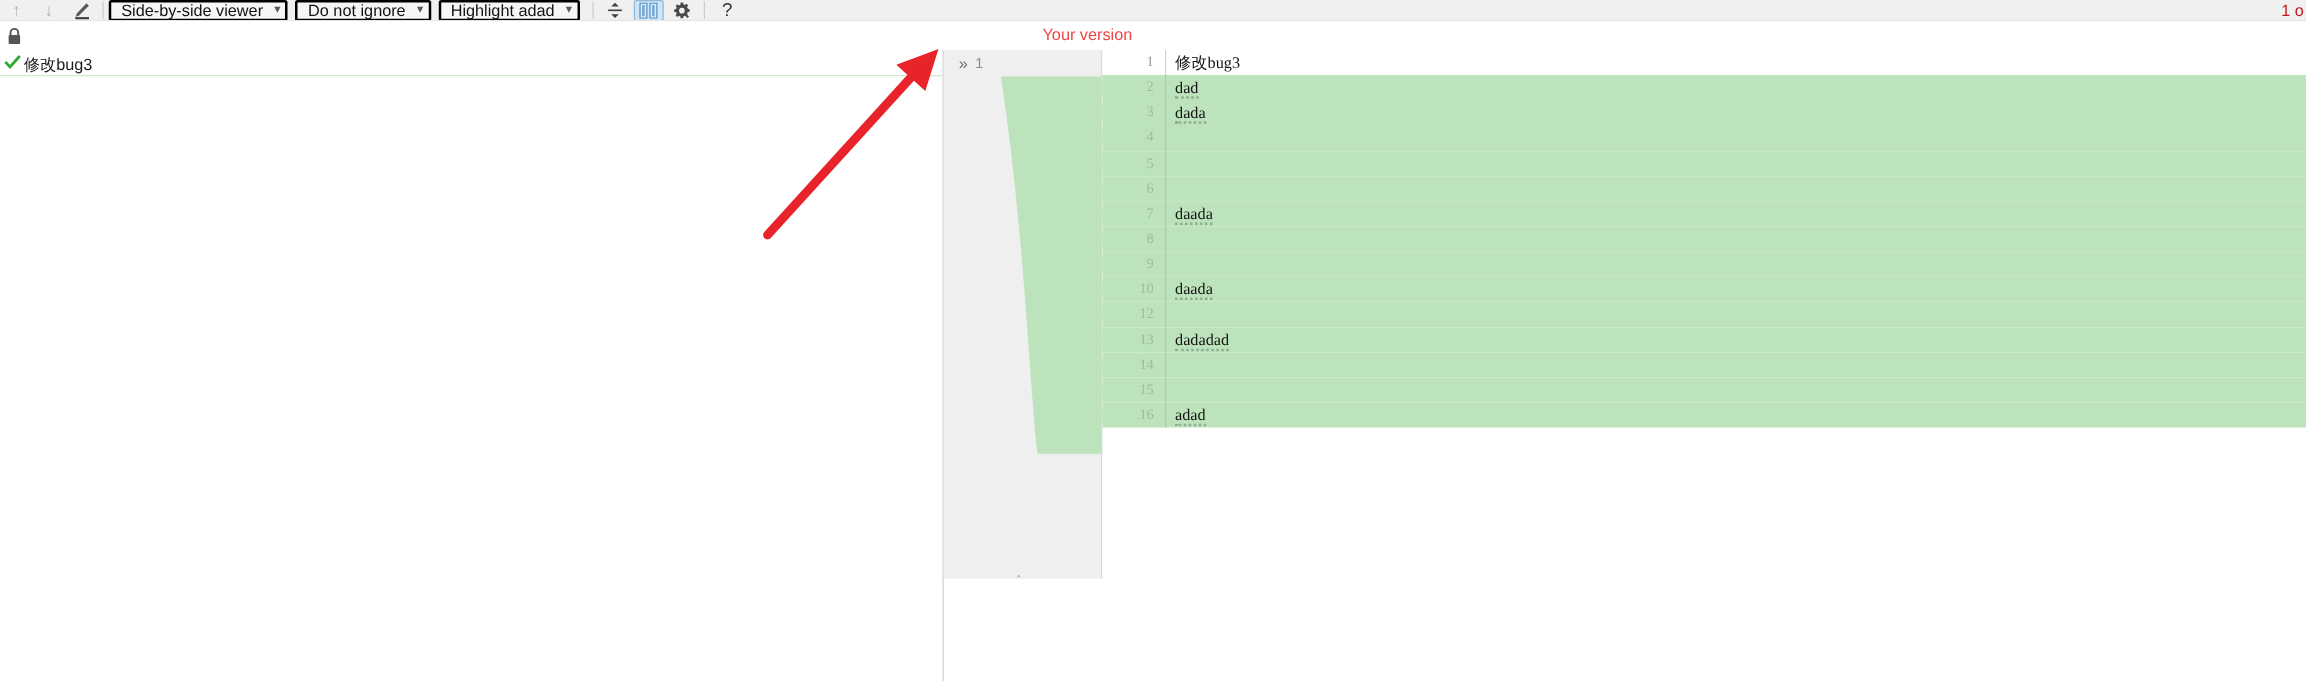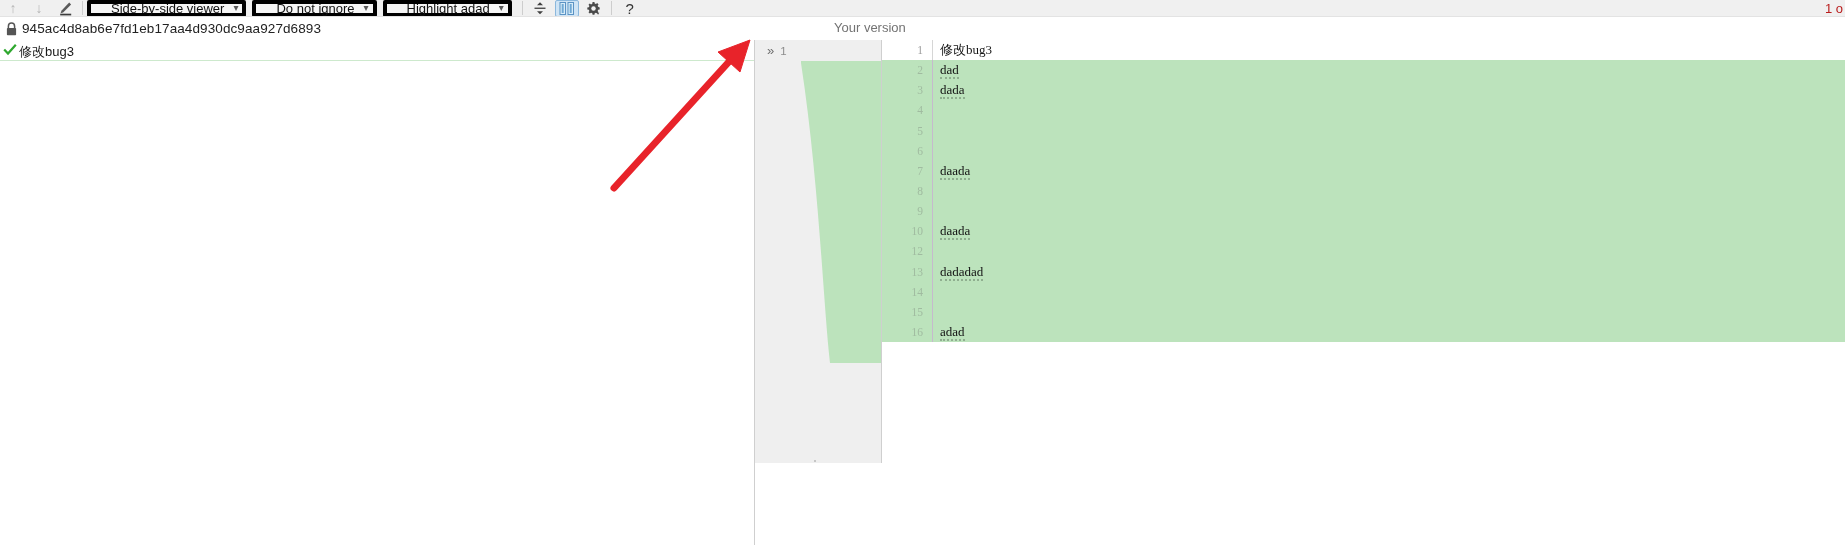--- a/index.html
+++ b/index.html
@@ -41,25 +41,25 @@
   .tb-sep {
     width: 1px;
     height: 14px;
     background: #cdcdcd;
     margin: 0 4px;
     flex: 0 0 auto;
   }
   .tb-combo {
     height: 17px;
     background: #f6f6f6;
-    border: 4px solid #000000;
+    border: 2px solid #000000;
     border-radius: 2px;
     display: flex;
     align-items: center;
-    padding: 0 4px 0 20px;
+    padding: 0 4px 0 8px;
     margin-right: 6px;
     font-size: 13px;
     color: #111;
     flex: 0 0 auto;
     box-sizing: border-box;
     white-space: nowrap;
   }
   .tb-combo .caret {
     margin-left: 9px;
     color: #585858;
@@ -118,21 +118,21 @@
     font-size: 13.5px;
     color: #222;
     letter-spacing: 0.1px;
     white-space: nowrap;
   }
   .yourversion-label {
     position: absolute;
     left: 834px;
     top: 20px;
     font-size: 13px;
-    color: #737373;
+    color: #ef4444;
     white-space: nowrap;
   }
   .topright-count {
     position: absolute;
     right: 2px;
     top: 1px;
     font-size: 13px;
     color: #b91c1c;
     white-space: nowrap;
   }
@@ -388,21 +388,20 @@
   </div>
 </div>
 
 <div class="pathbar">
   <div class="lock-icon">
     <svg width="11" height="14" viewBox="0 0 11 14">
       <path d="M2.4 6 V4.2 A3.1 3.1 0 0 1 8.6 4.2 V6" fill="none" stroke="#555" stroke-width="1.5"></path>
       <rect x="0.9" y="6" width="9.2" height="7.2" rx="0.8" fill="#555"></rect>
     </svg>
   </div>
-  <span class="hash-text">945ac4d8ab6e7fd1eb17aa4d930dc9aa927d6893</span>
 </div>
 
 <div class="yourversion-label">Your version</div>
 <div class="topright-count">1 o</div>
 
 <div class="diffarea">
 
   <div class="pane-left">
     <div class="left-firstline">
       <svg class="left-check" viewBox="0 0 14 14">

